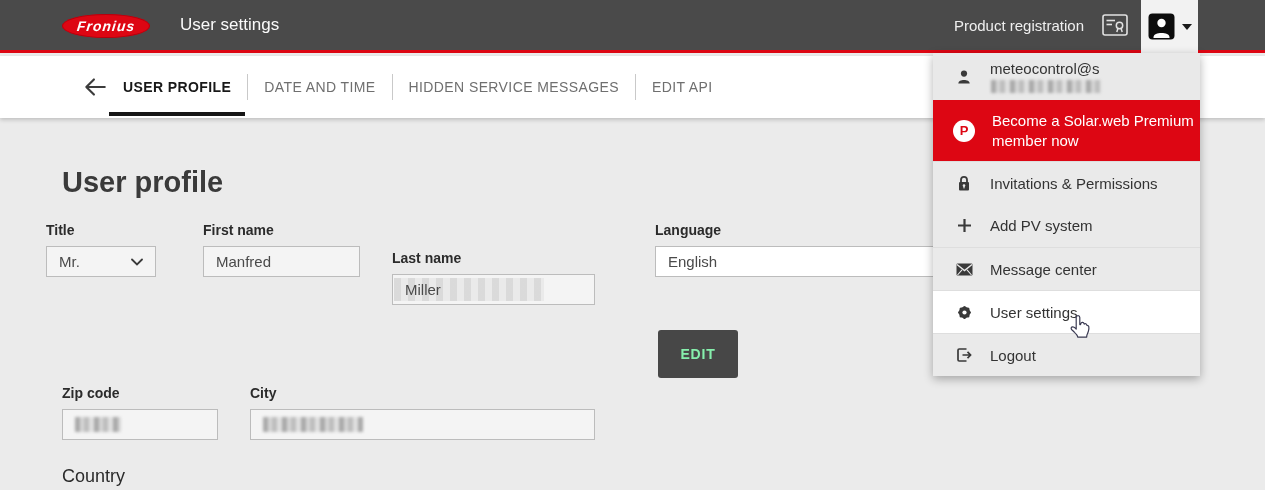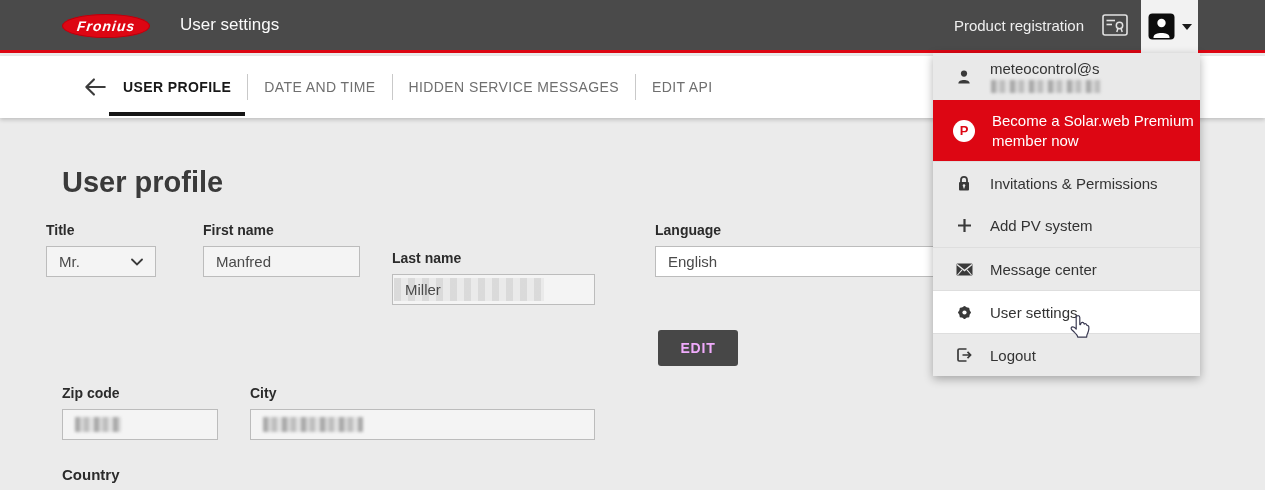--- a/index.html
+++ b/index.html
@@ -46,24 +46,24 @@
   .control { height:31px; border:1px solid #bcbcbc; background:#f4f4f4; display:flex;
              align-items:center; padding:0 12px; font-size:15px; color:#4a4a4a; position:relative; }
   .control.white { background:#ffffff; }
   .select-control { justify-content:space-between; cursor:pointer; }
   .blurbox { position:absolute; left:1px; top:3px; bottom:3px; width:150px; background:#e3e3e3;
              background-image:repeating-linear-gradient(90deg, rgba(0,0,0,0.04) 0 7px, rgba(255,255,255,0.25) 7px 14px); }
   .control .val { position:relative; z-index:1; }
   .redact { display:inline-block; border-radius:1px; filter:blur(1.4px);
             background-image:repeating-linear-gradient(90deg,#a9a9a9 0 5px,#d6d6d6 5px 9px,#bdbdbd 9px 14px,#e0e0e0 14px 19px),
                              repeating-linear-gradient(0deg, rgba(255,255,255,0.25) 0 3px, rgba(0,0,0,0.08) 3px 6px); }
-  .edit-btn { position:absolute; left:658px; top:212px; width:80px; height:36px; background:#474747;
-              color:#f0abfc; font-size:14px; font-weight:bold; letter-spacing:0.8px; border:none;
+  .edit-btn { position:absolute; left:658px; top:212px; width:80px; height:48px; background:#474747;
+              color:#86efac; font-size:14px; font-weight:bold; letter-spacing:0.8px; border:none;
               border-radius:3px; cursor:pointer; }
-  .country-label { position:absolute; left:62px; top:348px; font-size:15px; font-weight:bold; color:#2b2b2b; }
+  .country-label { position:absolute; left:62px; top:348px; font-size:18px; font-weight:normal; color:#2b2b2b; }
 
   
   .menu { position:absolute; left:933px; top:53px; width:267px; background:#eaeaea;
           box-shadow:0 3px 9px rgba(0,0,0,0.3); z-index:5; }
   .menu-row { display:flex; align-items:center; cursor:pointer; }
   .menu-row .icon-box { width:18px; margin-left:22px; display:flex; justify-content:center; flex:none; }
   .menu-row .mi-label { margin-left:17px; font-size:15px; color:#333; }
   .row-email { height:47px; background:#e9e9e9; }
   .row-premium { height:61px; background:#dd0613; }
   .row-premium .mi-label { color:#fff; line-height:20px; width:205px; }

